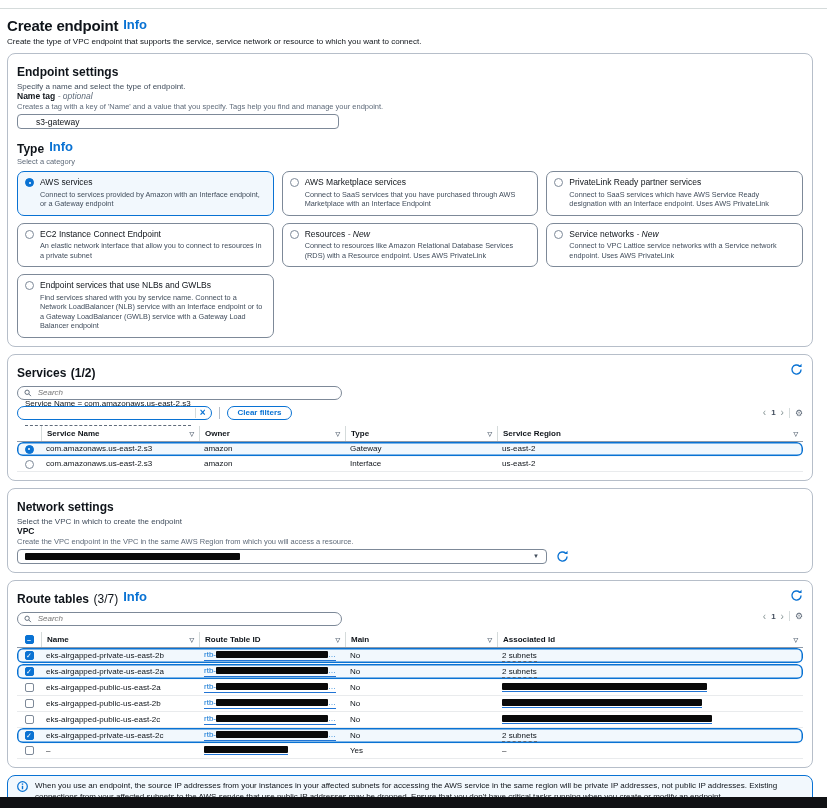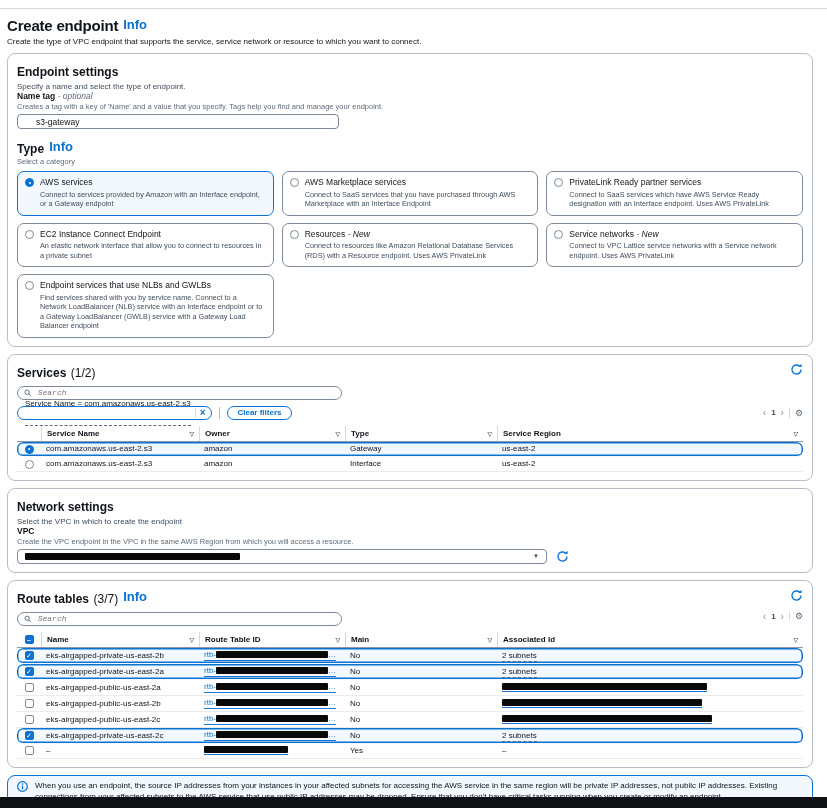--- a/index.html
+++ b/index.html
@@ -32,21 +32,21 @@
   .radio { width:9px; height:9px; min-width:9px; border-radius:50%; border:1px solid #7d8998; background:#fff; margin-top:1px; position:relative; }
   .radio.on { background:#0972d3; border-color:#0972d3; }
   .radio.on::after { content:''; position:absolute; inset:2.5px; border-radius:50%; background:#fff; }
   .type-title { font-size:8.5px; margin:0; line-height:1.25; }
   .new-tag { font-style:italic; }
   .type-desc { font-size:7.3px; color:#414d5c; margin:2px 0 0; line-height:1.3; }
 
   .sec-head { display:flex; align-items:flex-start; }
   .refresh-btn { margin-left:auto; cursor:pointer; line-height:0; }
 
-  .search-box { display:flex; align-items:center; gap:4px; border:1px solid #7d8998; border-radius:7px; height:14px; padding:0 6px; width:325px; margin-top:5px; background:#fff;font-family:Liberation Mono, monospace; }
+  .search-box { display:flex; align-items:center; gap:4px; border:1px solid #7d8998; border-radius:7px; height:14px; padding:0 6px; width:325px; margin-top:5px; background:#fff; }
   .search-box input { border:none; outline:none; font-size:8px; font-style:italic; width:100%; color:#5f6b7a; font-family:inherit; background:transparent; }
 
   .filter-row { display:flex; align-items:center; gap:7px; margin-top:6px; }
   .filter-chip { display:inline-flex; align-items:center; border:1.5px solid #0972d3; border-radius:8px; height:14px; padding:0 2px 0 7px; font-size:8px; background:#fff; }
   .filter-chip .txt { border-bottom:1px dashed #5f6b7a; padding-bottom:17px; }
   .chip-x { color:#0972d3; font-weight:bold; font-size:10px; padding:0 4px; margin-left:4px; border-left:1px solid #d5dbdb; cursor:pointer; line-height:1; }
   .vline { width:1px; height:12px; background:#b6bec9; }
   .clear-filters { border:1.5px solid #0972d3; color:#0972d3; border-radius:8px; font-weight:bold; font-size:8px; padding:0 9px; height:14px; background:#fff; cursor:pointer; font-family:inherit; }
 
   .pagination { margin-left:auto; display:flex; align-items:center; gap:5px; color:#879596; font-size:9px; }
@@ -153,21 +153,21 @@
         <div>
             <p class="type-title">Endpoint services that use NLBs and GWLBs</p>
         <p class="type-desc">Find services shared with you by service name. Connect to a Network LoadBalancer (NLB) service with an Interface endpoint or to a Gateway LoadBalancer (GWLB) service with a Gateway Load Balancer endpoint</p>
           </div>
       </div>
     </div>
   </div>
 
   <div class="card">
     <div class="sec-head">
-      <div><h2>Services</h2> <span class="count" style="font-size:12px;">(1/2)</span></div>
+      <div><h2>Services</h2> <span class="count" style="font-size:12px;font-weight:bold;">(1/2)</span></div>
       <span class="refresh-btn">
         <svg width="13" height="13" viewBox="0 0 16 16">
             <path d="M13.6 8a5.6 5.6 0 1 1-1.7-4" fill="none" stroke="#0972d3" stroke-width="1.7"></path>
             <path d="M14.2 1v4h-4z" fill="#0972d3"></path>
           </svg>
       </span>
     </div>
     <div class="search-box">
       <svg width="8" height="8" viewBox="0 0 16 16">
           <circle cx="6.5" cy="6.5" r="4.5" fill="none" stroke="#5f6b7a" stroke-width="2"></circle>

